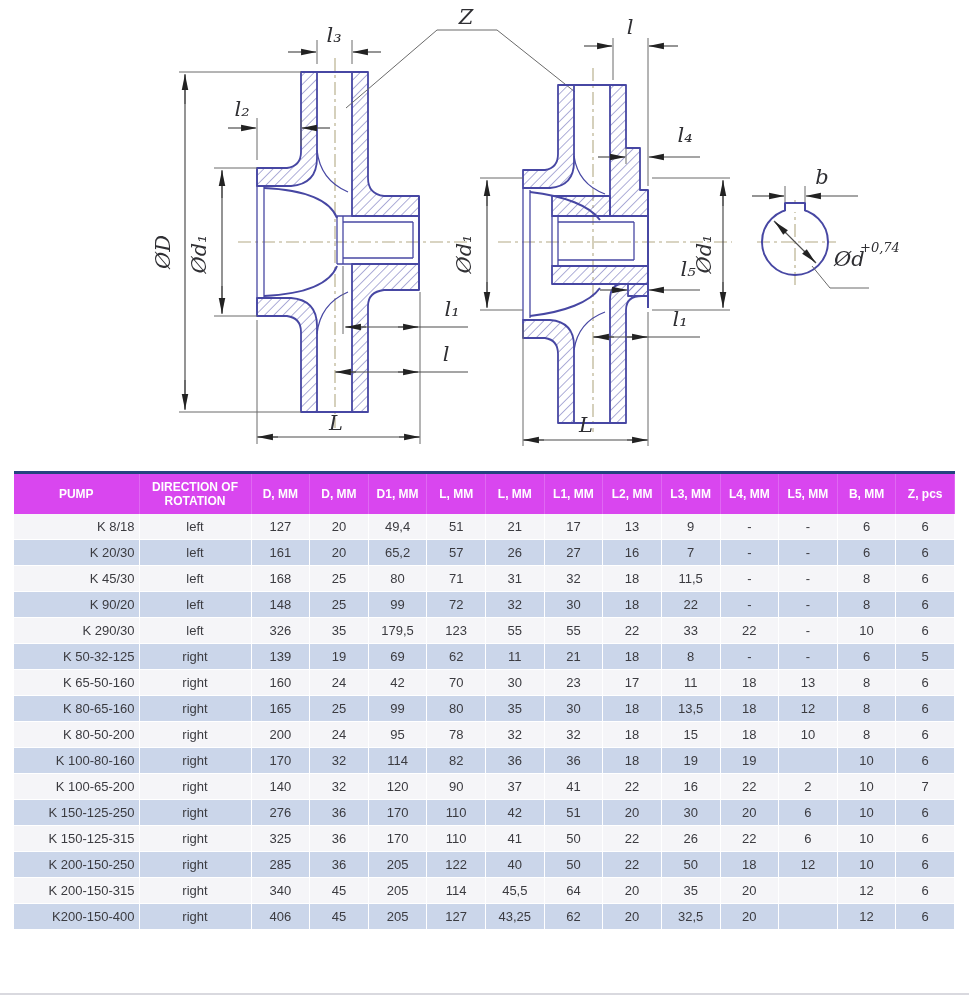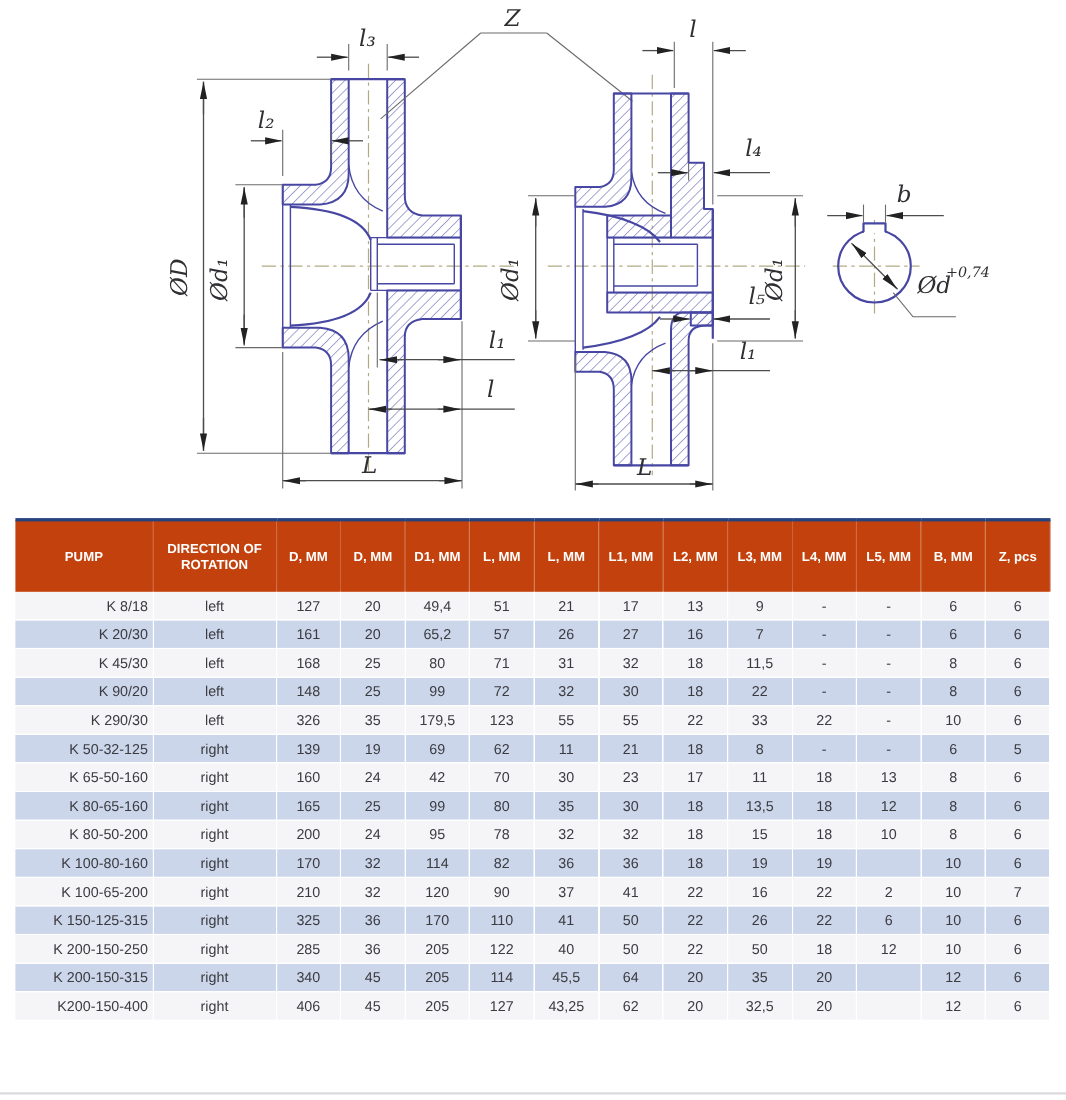--- a/index.html
+++ b/index.html
@@ -12,22 +12,22 @@
   .thin{stroke:#4747a3;stroke-width:1.3;fill:none;}
   .hat{fill:url(#hatch);stroke:#4747a3;stroke-width:1.8;stroke-linejoin:round;}
   .ext{stroke:#6a6a6a;stroke-width:1;fill:none;}
   .dim{stroke:#4d4d4d;stroke-width:1.2;fill:none;}
   .cl{stroke:#b3aa85;stroke-width:1.1;fill:none;stroke-dasharray:13 4 3 4;}
   .eraser{fill:#ffffff;stroke:none;}
 
   .table-wrap{position:absolute;left:14px;top:471px;width:941px;}
   table.spec{border-collapse:collapse;table-layout:fixed;width:941px;font-size:13px;color:#3b3b40;}
   table.spec thead th{
-    background:#c2410c;color:#ffffff;font-weight:bold;font-size:12px;line-height:14px;
-    padding:17px 2px;text-align:center;vertical-align:middle;height:30px;
+    background:#d946ef;color:#ffffff;font-weight:bold;font-size:12px;line-height:14px;
+    padding:5px 2px;text-align:center;vertical-align:middle;height:30px;
     border-top:3px solid #24437f;border-right:1px solid rgba(255,255,255,0.18);
   }
   table.spec tbody td{
     padding:4px 4px;text-align:center;height:17px;line-height:17px;
     border-right:1px solid #ffffff;border-bottom:1px solid #ffffff;
     overflow:hidden;white-space:nowrap;
   }
   table.spec tbody td:first-child{text-align:right;padding-left:11px;}
   table.spec tbody tr:nth-child(odd){background:#f5f5f8;}
   table.spec tbody tr:nth-child(even){background:#cbd6ea;}
@@ -416,32 +416,48 @@
           <td>18</td>
           <td>19</td>
           <td>19</td>
           <td></td>
           <td>10</td>
           <td>6</td>
         </tr>
         <tr>
           <td>K 100-65-200</td>
           <td>right</td>
-          <td>210</td>
+          <td>140</td>
           <td>32</td>
           <td>120</td>
           <td>90</td>
           <td>37</td>
           <td>41</td>
           <td>22</td>
           <td>16</td>
           <td>22</td>
           <td>2</td>
           <td>10</td>
           <td>7</td>
+        </tr>
+        <tr>
+          <td>K 150-125-250</td>
+          <td>right</td>
+          <td>276</td>
+          <td>36</td>
+          <td>170</td>
+          <td>110</td>
+          <td>42</td>
+          <td>51</td>
+          <td>20</td>
+          <td>30</td>
+          <td>20</td>
+          <td>6</td>
+          <td>10</td>
+          <td>6</td>
         </tr>
         <tr>
           <td>K 150-125-315</td>
           <td>right</td>
           <td>325</td>
           <td>36</td>
           <td>170</td>
           <td>110</td>
           <td>41</td>
           <td>50</td>

